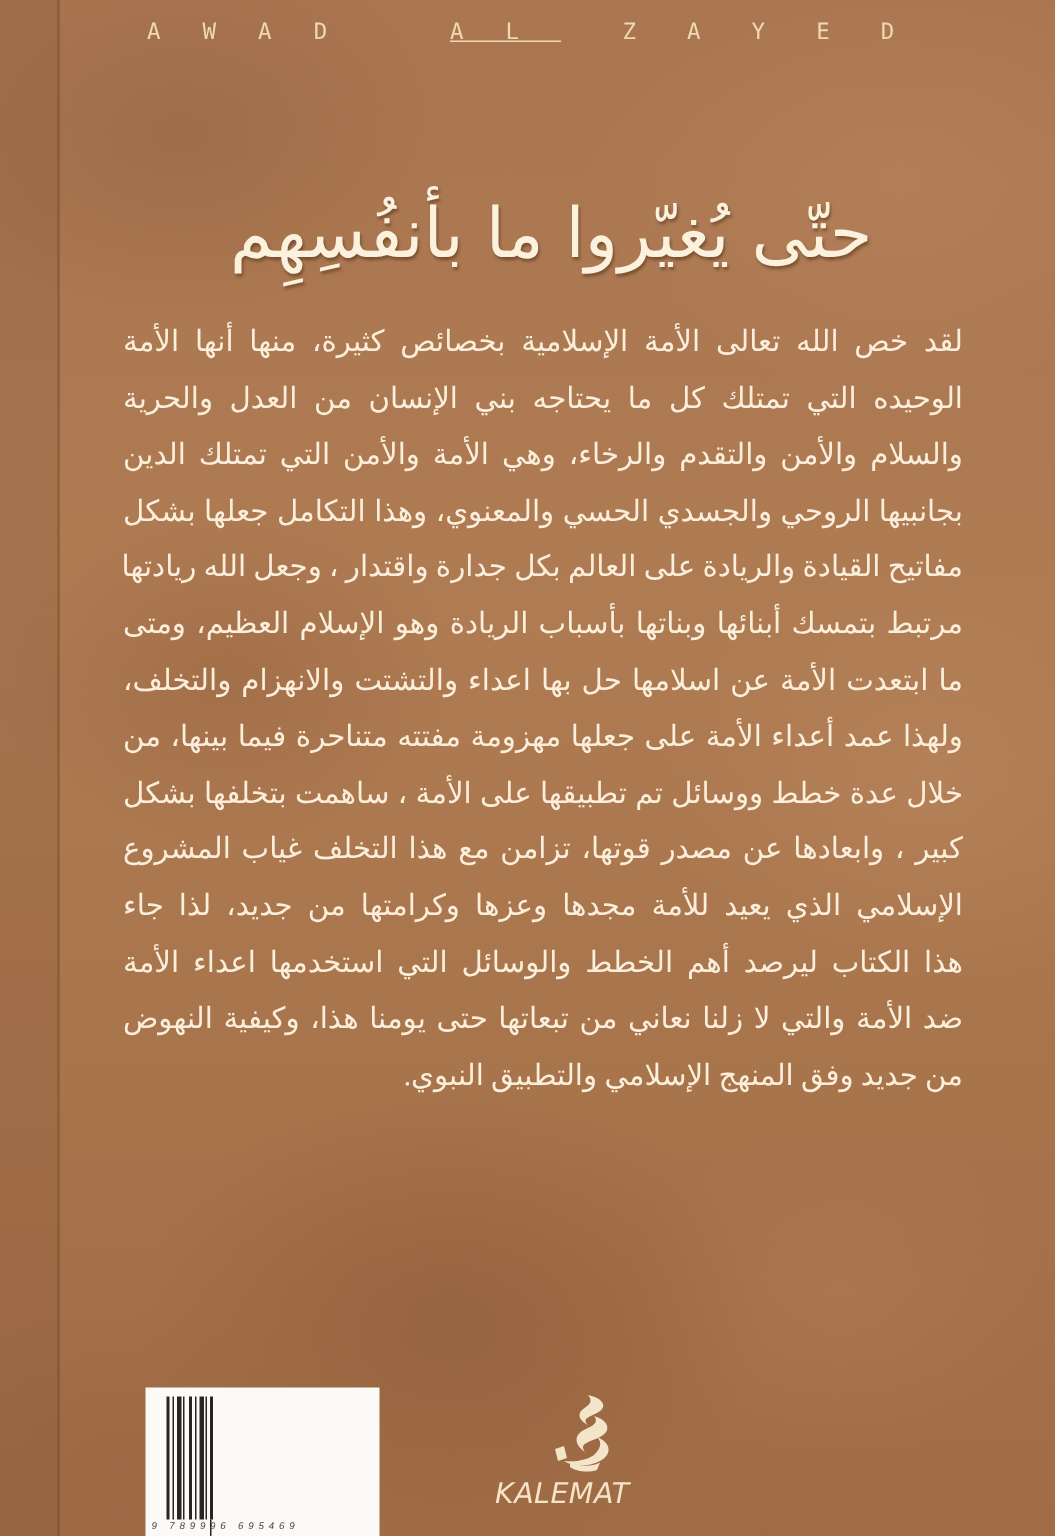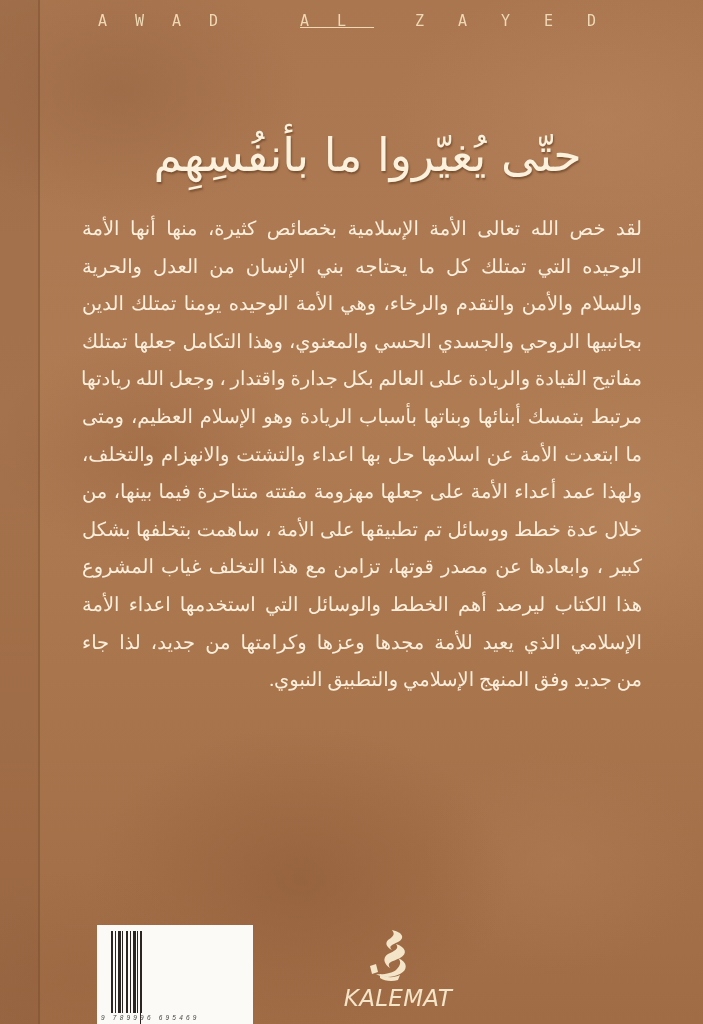--- a/index.html
+++ b/index.html
@@ -31,22 +31,22 @@
     font-family:Liberation Serif, serif;font-size:19.5px;line-height:37.6px;color:#fbefdc;}
   .body-text .line{display:block;text-align:justify;text-align-last:justify;white-space:nowrap;}
   .body-text .line.last{text-align-last:right;}
   .barcode{position:absolute;left:97px;top:925px;width:156px;height:106px;background:#fbfaf6;
     box-sizing:border-box;padding:6px 6px 0 14px;}
   .bars{display:flex;height:82px;align-items:stretch;}
   .bars i{display:block;height:100%;background:#2a2522;}
   .bars b{display:block;height:100%;}
   .bc-num{font-family:Liberation Sans, sans-serif;font-size:6.5px;color:#444;letter-spacing:3.2px;margin-top:1px;margin-left:-10px;}
   .logo{position:absolute;left:358px;top:928px;width:60px;height:56px;}
-  .publisher{position:absolute;left:330px;top:985px;width:122px;text-align:right;
-    font-family:"DejaVu Sans",sans-serif;font-size:23px;color:#f4e4c8;letter-spacing:0.3px;}
+  .publisher{position:absolute;left:330px;top:985px;width:122px;text-align:left;
+    font-family:"DejaVu Sans",sans-serif;font-size:19px;color:#f4e4c8;letter-spacing:0.3px;}
 </style>
 </head>
 <body>
 
 
 
 <div class="cover">
   <div class="spine-shade"></div>
   <div class="spine-line"></div>
 
@@ -54,30 +54,31 @@
     <span class="w1">AWAD</span>
     <span class="w2">AL</span>
     <span class="w3">ZAYED</span>
   </div>
 
   <div class="title">حتّى يُغيّروا ما بأنفُسِهِم</div>
 
   <div class="body-text">
     <span class="line">لقد خص الله تعالى الأمة الإسلامية بخصائص كثيرة، منها أنها الأمة</span>
     <span class="line">الوحيده التي تمتلك كل ما يحتاجه بني الإنسان من العدل والحرية</span>
-    <span class="line">والسلام والأمن والتقدم والرخاء، وهي الأمة الوحيده يومنا تمتلك الدين</span>
-    <span class="line">بجانبيها الروحي والجسدي الحسي والمعنوي، وهذا التكامل جعلها تمتلك</span>
+    <span class="line">والسلام والأمن والتقدم والرخاء، وهي الأمة والأمن التي تمتلك الدين</span>
+    <span class="line">بجانبيها الروحي والجسدي الحسي والمعنوي، وهذا التكامل جعلها بشكل</span>
     <span class="line">مفاتيح القيادة والريادة على العالم بكل جدارة واقتدار ، وجعل الله ريادتها</span>
     <span class="line">مرتبط بتمسك أبنائها وبناتها بأسباب الريادة وهو الإسلام العظيم، ومتى</span>
     <span class="line">ما ابتعدت الأمة عن اسلامها حل بها اعداء والتشتت والانهزام والتخلف،</span>
     <span class="line">ولهذا عمد أعداء الأمة على جعلها مهزومة مفتته متناحرة فيما بينها، من</span>
     <span class="line">خلال عدة خطط ووسائل تم تطبيقها على الأمة ، ساهمت بتخلفها بشكل</span>
     <span class="line">كبير ، وابعادها عن مصدر قوتها، تزامن مع هذا التخلف غياب المشروع</span>
+    <span class="line">الإسلامي الذي يعيد للأمة مجدها وعزها وكرامتها من جديد، لذا جاء</span>
     <span class="line">هذا الكتاب ليرصد أهم الخطط والوسائل التي استخدمها اعداء الأمة</span>
-    <span class="line">الإسلامي الذي يعيد للأمة مجدها وعزها وكرامتها من جديد، لذا جاء</span>
+    <span class="line">ضد الأمة والتي لا زلنا نعاني من تبعاتها حتى يومنا هذا، وكيفية النهوض</span>
     <span class="line last">من جديد وفق المنهج الإسلامي والتطبيق النبوي.</span>
   </div>
 
   <div class="barcode">
     <div class="bars">
       <i style="width:2px"></i>
         <b style="width:2px"></b>
         <i style="width:1px"></i>
         <b style="width:2px"></b>
         <i style="width:3px"></i>

